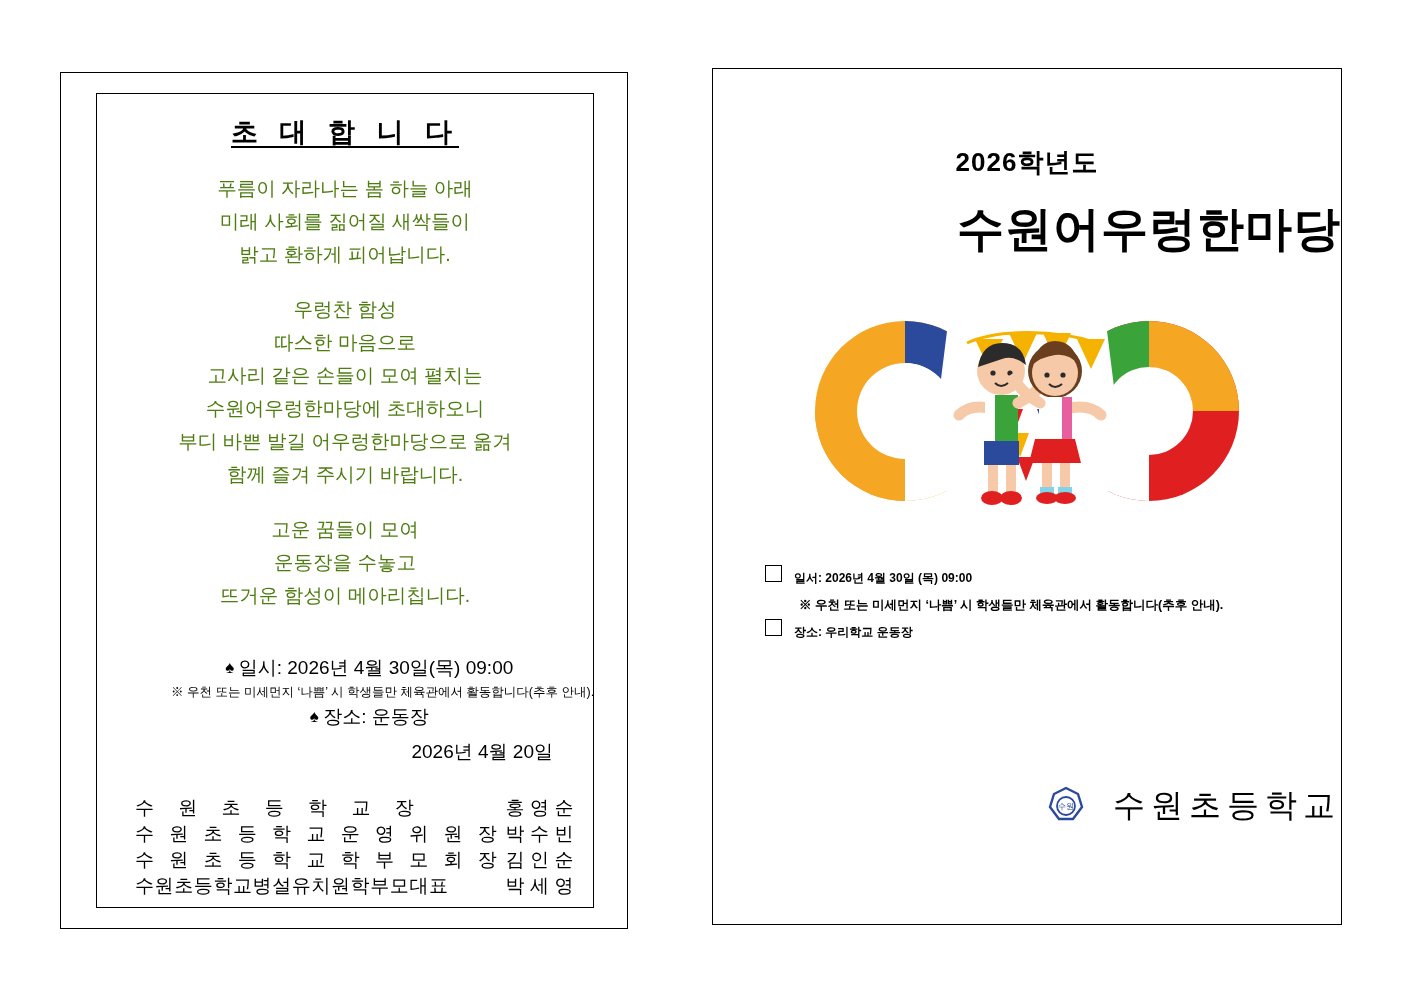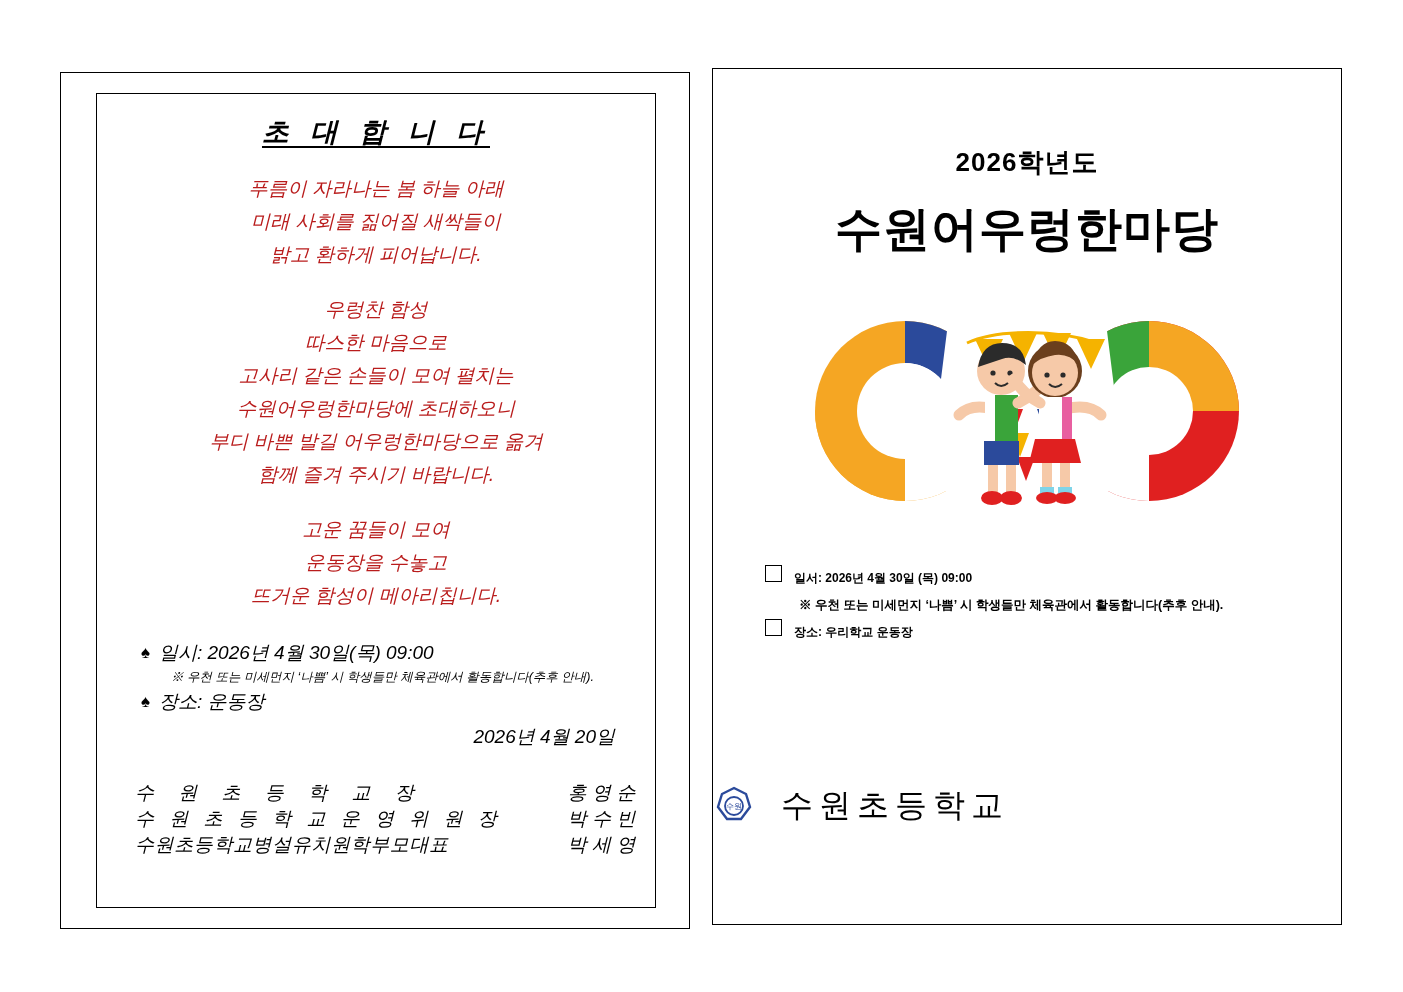--- a/index.html
+++ b/index.html
@@ -18,25 +18,24 @@
     position: relative;
     width: 1403px;
     height: 992px;
   }
 
   
   .left-panel {
     position: absolute;
     left: 60px;
     top: 72px;
-    width: 630px;
+    width: 568px;
     height: 857px;
     border: 1px solid #000;
     box-sizing: border-box;
-    font-style: italic;
   }
   .left-inner {
     position: absolute;
     left: 35px;
     top: 20px;
     right: 33px;
     bottom: 20px;
     border: 1px solid #000;
     box-sizing: border-box;
   }
@@ -47,30 +46,31 @@
     letter-spacing: 7px;
     text-decoration: underline;
     text-underline-offset: 5px;
     margin-top: 20px;
   }
   .poem {
     text-align: center;
     font-size: 19.5px;
     line-height: 33px;
     margin-top: 22px;
-    color: #b91c1c;
+    color: #4d7c0f;
   }
   .poem .stanza {
     margin-bottom: 22px;
   }
   .poem .stanza:last-child { margin-bottom: 0; }
 
   .info-block {
-    margin-top: 26px;
+    margin-top: 41px;
     padding-left: 44px;
+    text-align: center;
   }
   .info-line {
     font-size: 19px;
     line-height: 29px;
     white-space: nowrap;
   }
   .spade {
     display: inline-block;
     width: 18px;
     font-size: 17px;
@@ -124,21 +124,21 @@
     box-sizing: border-box;
   }
   .year-label {
     text-align: center;
     margin-top: 76px;
     font-size: 26px;
     font-weight: bold;
     letter-spacing: 1px;
   }
   .main-title {
-    text-align: center;
+    text-align: right;
     margin-top: 18px;
     font-size: 47px;
     font-weight: bold;
     letter-spacing: 1px;
   }
 
   .art {
     position: relative;
     width: 460px;
     height: 230px;
@@ -172,21 +172,21 @@
   }
   .ri-second { margin-top: 0; }
 
   .school-row {
     position: absolute;
     left: 0;
     right: 0;
     bottom: 96px;
     display: flex;
     align-items: center;
-    justify-content: flex-start;
+    justify-content: flex-end;
     gap: 26px;
   }
   .school-emblem {
     width: 42px;
     height: 42px;
   }
   .school-name {
     font-size: 32px;
     font-weight: normal;
     letter-spacing: 6px;
@@ -236,20 +236,24 @@
       <div class="date-line">2026년  4월  20일</div>
 
       <div class="signatures">
         <div class="sig-row">
           <span class="sig-title sp1">수   원   초   등   학   교   장</span>
           <span class="sig-name nm1">홍영순</span>
         </div>
         <div class="sig-row">
           <span class="sig-title sp2">수 원 초 등 학 교 운 영 위 원 장</span>
           <span class="sig-name nm2">박수빈</span>
+        </div>
+        <div class="sig-row">
+          <span class="sig-title sp3">수 원 초 등 학 교 학 부 모 회 장</span>
+          <span class="sig-name nm3">김인순</span>
         </div>
         <div class="sig-row">
           <span class="sig-title sp4">수원초등학교병설유치원학부모대표</span>
           <span class="sig-name nm4">박세영</span>
         </div>
       </div>
 
     </div>
   </div>
 

